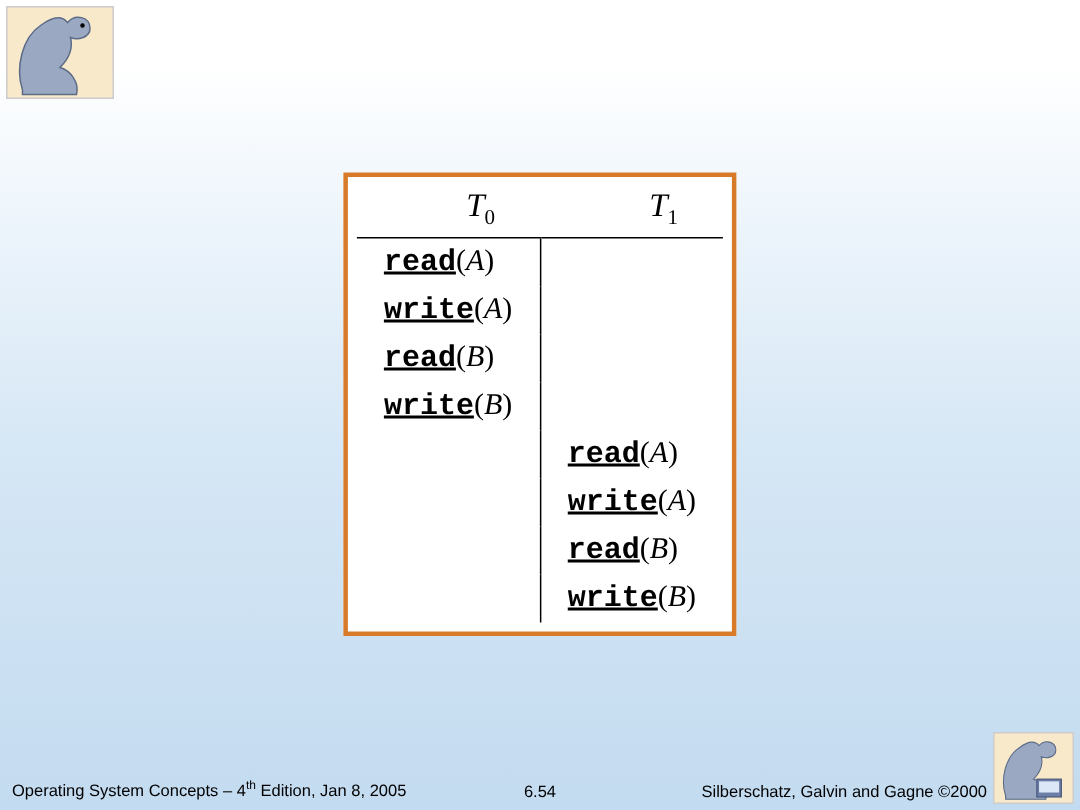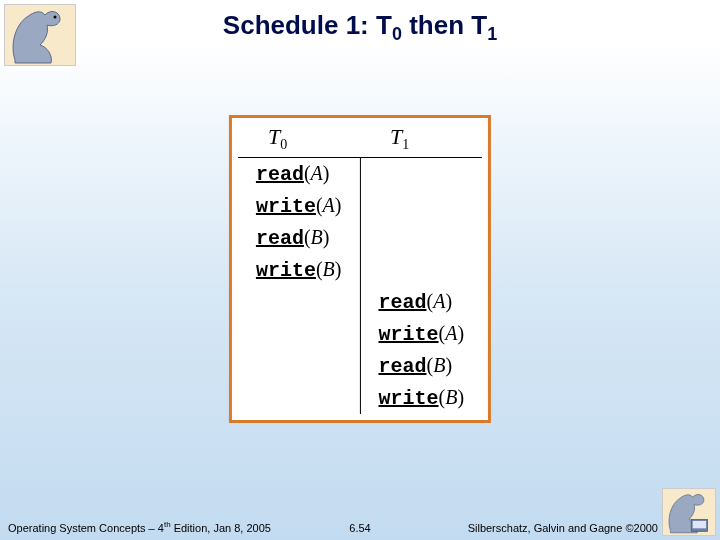--- a/index.html
+++ b/index.html
@@ -52,21 +52,21 @@
     font-family: "Times New Roman", Times, serif;
     font-size: 20px;
     color: #000;
   }
   table.schedule th {
     font-weight: normal;
     font-style: italic;
     font-size: 22px;
     padding: 2px 30px 4px 30px;
     border-bottom: 1.5px solid #000;
-    text-align: left;
+    text-align: right;
   }
   table.schedule th sub { font-size: 14px; font-style: normal; }
   table.schedule td {
     padding: 4px 18px;
     height: 24px;
     vertical-align: middle;
     white-space: nowrap;
   }
   table.schedule td.col0 { border-right: 1.5px solid #000; }
   .op   { font-family: "Courier New", Courier, monospace; font-weight: bold; text-decoration: underline; }
@@ -90,23 +90,20 @@
 
 <div class="slide">
 
   <div class="logo top-left">
     <svg width="70" height="60" viewBox="0 0 70 60">
       <path d="M10 55 C 5 40 10 20 22 12 C 30 6 36 5 40 10 C 45 4 55 6 55 14 C 55 20 47 22 42 20 C 44 28 40 35 35 40 C 42 42 48 50 46 58 L 10 58 Z" fill="#9aa8c2" stroke="#5b6b88" stroke-width="1"></path>
       <circle cx="50" cy="12" r="1.5" fill="#000"></circle>
     </svg>
   </div>
 
-  <div class="title">
-    <span>Schedule 1: T</span><sub>0</sub><span> then T</span><sub>1</sub>
-  </div>
 
   <div class="table-wrap">
     <table class="schedule">
       <thead>
         <tr>
           <th class="col0">
             <span>T</span><sub>0</sub>
           </th>
           <th>
             <span>T</span><sub>1</sub>

